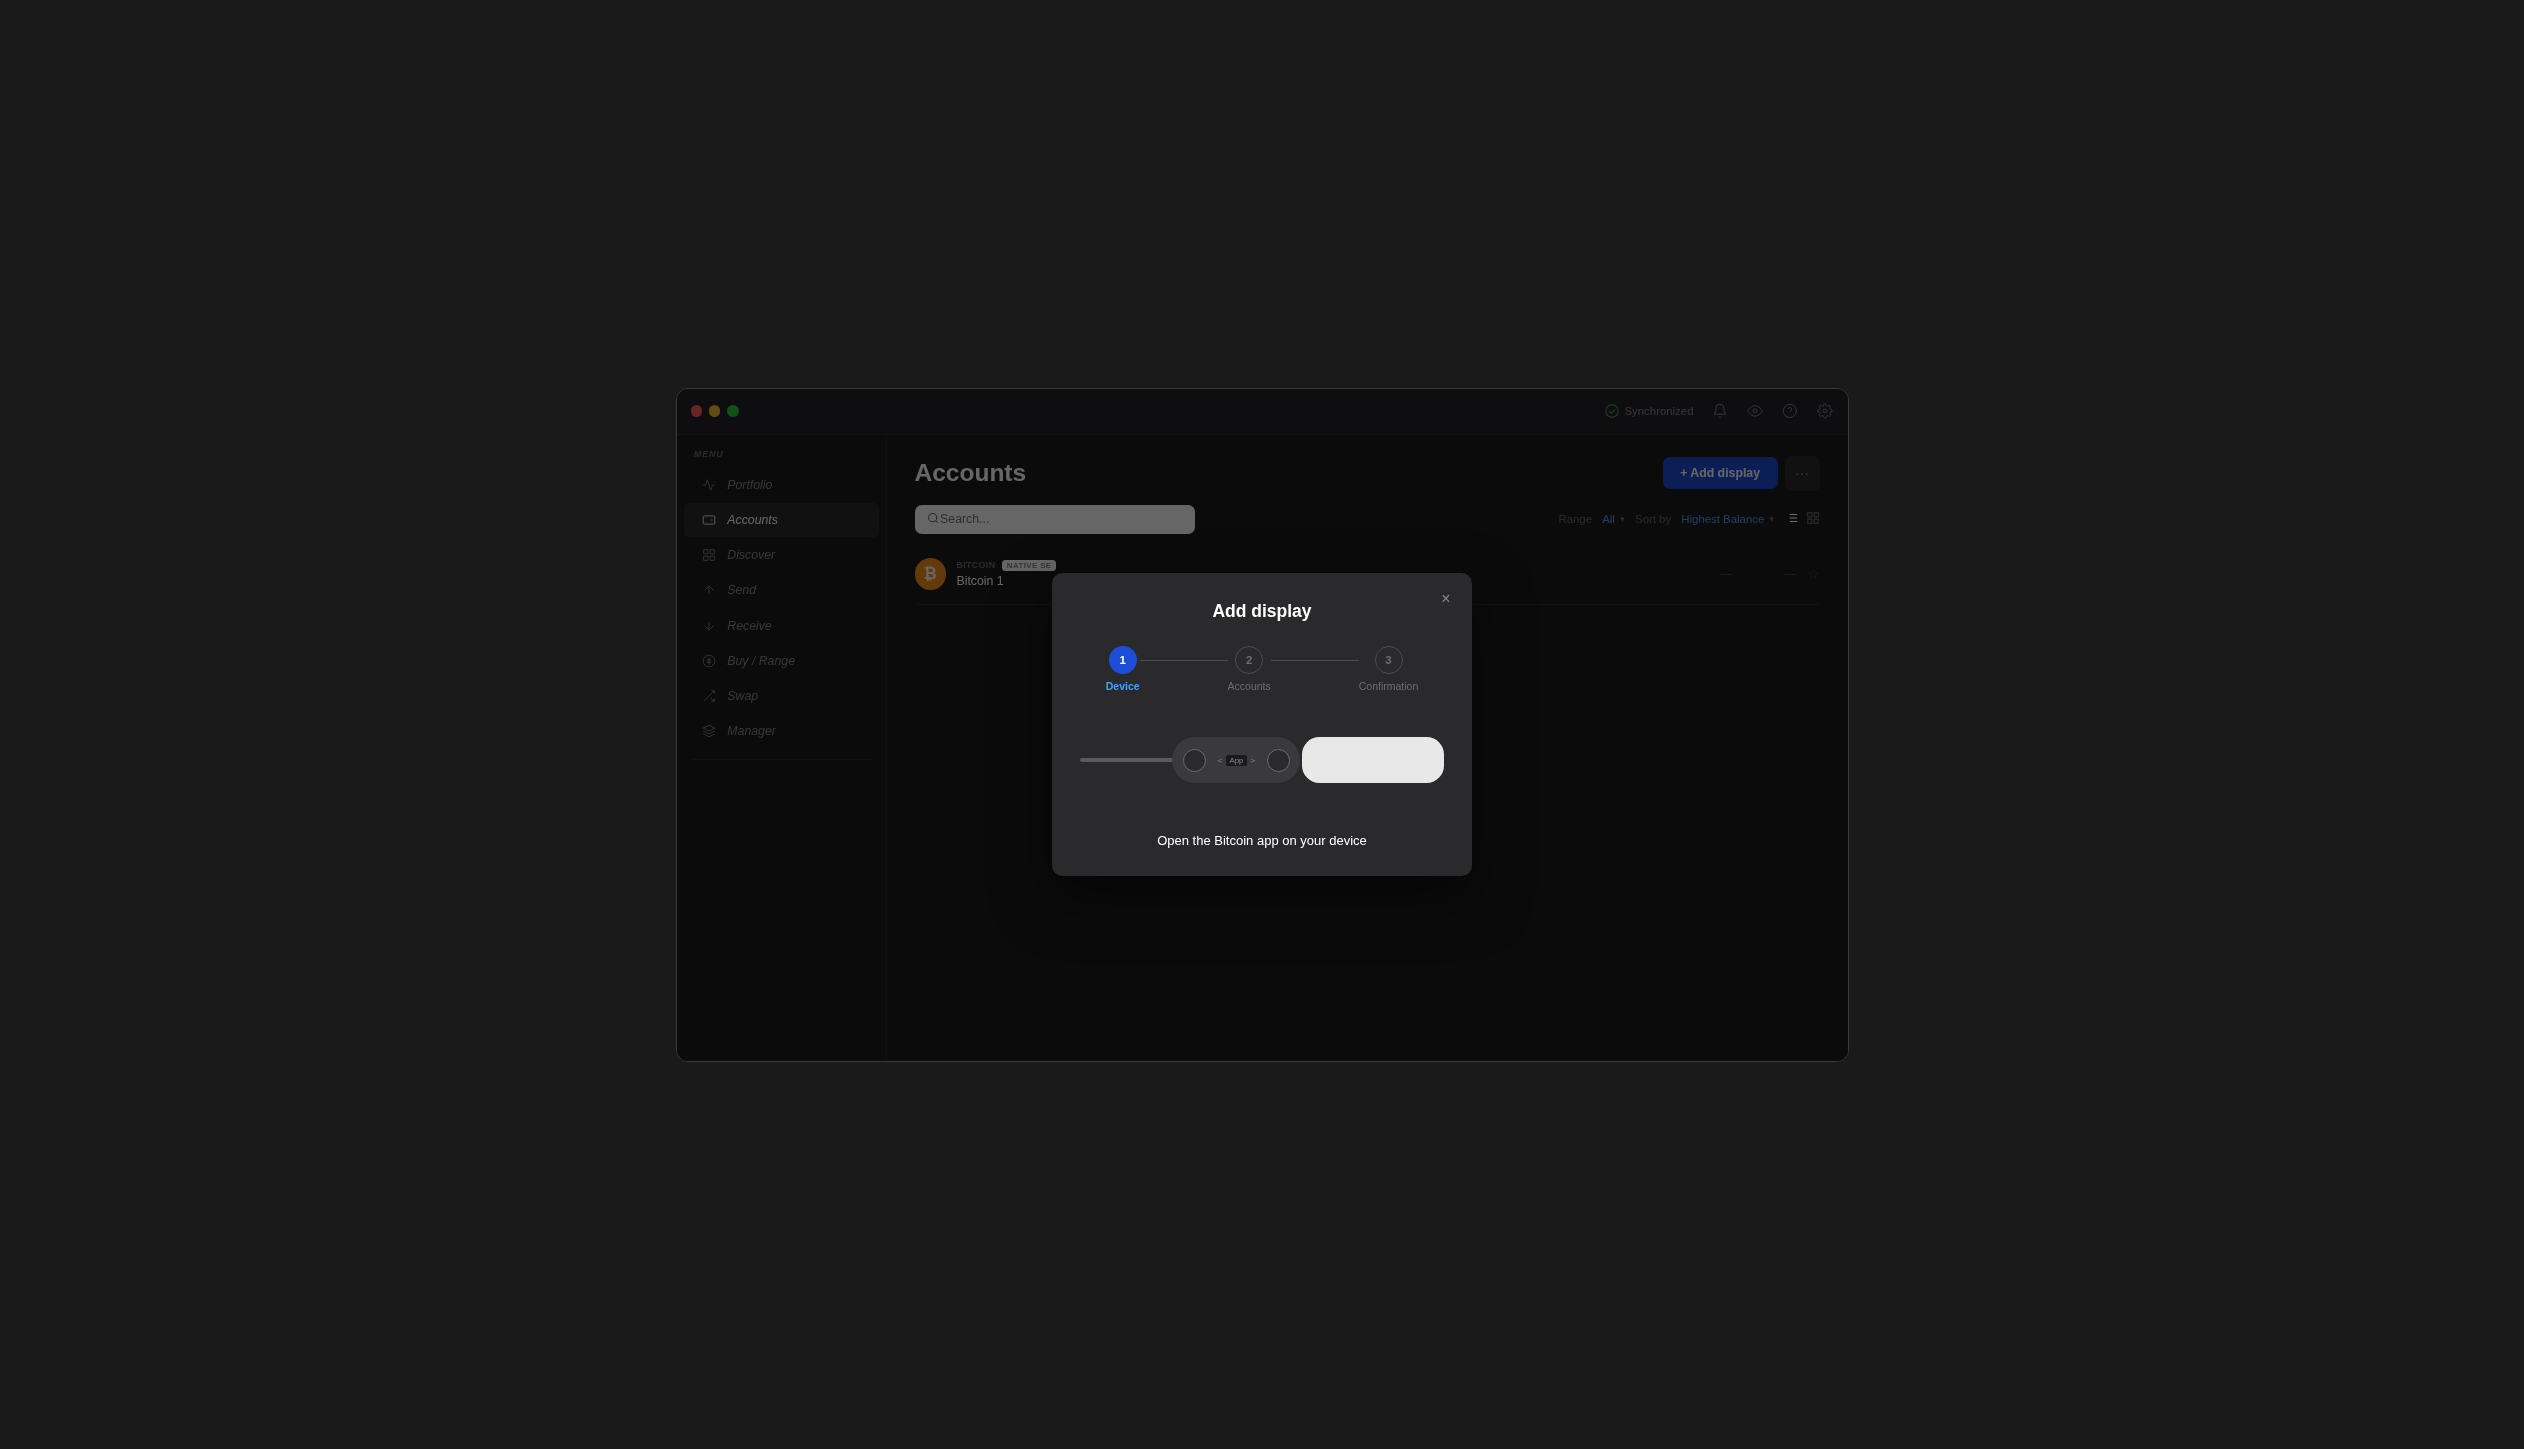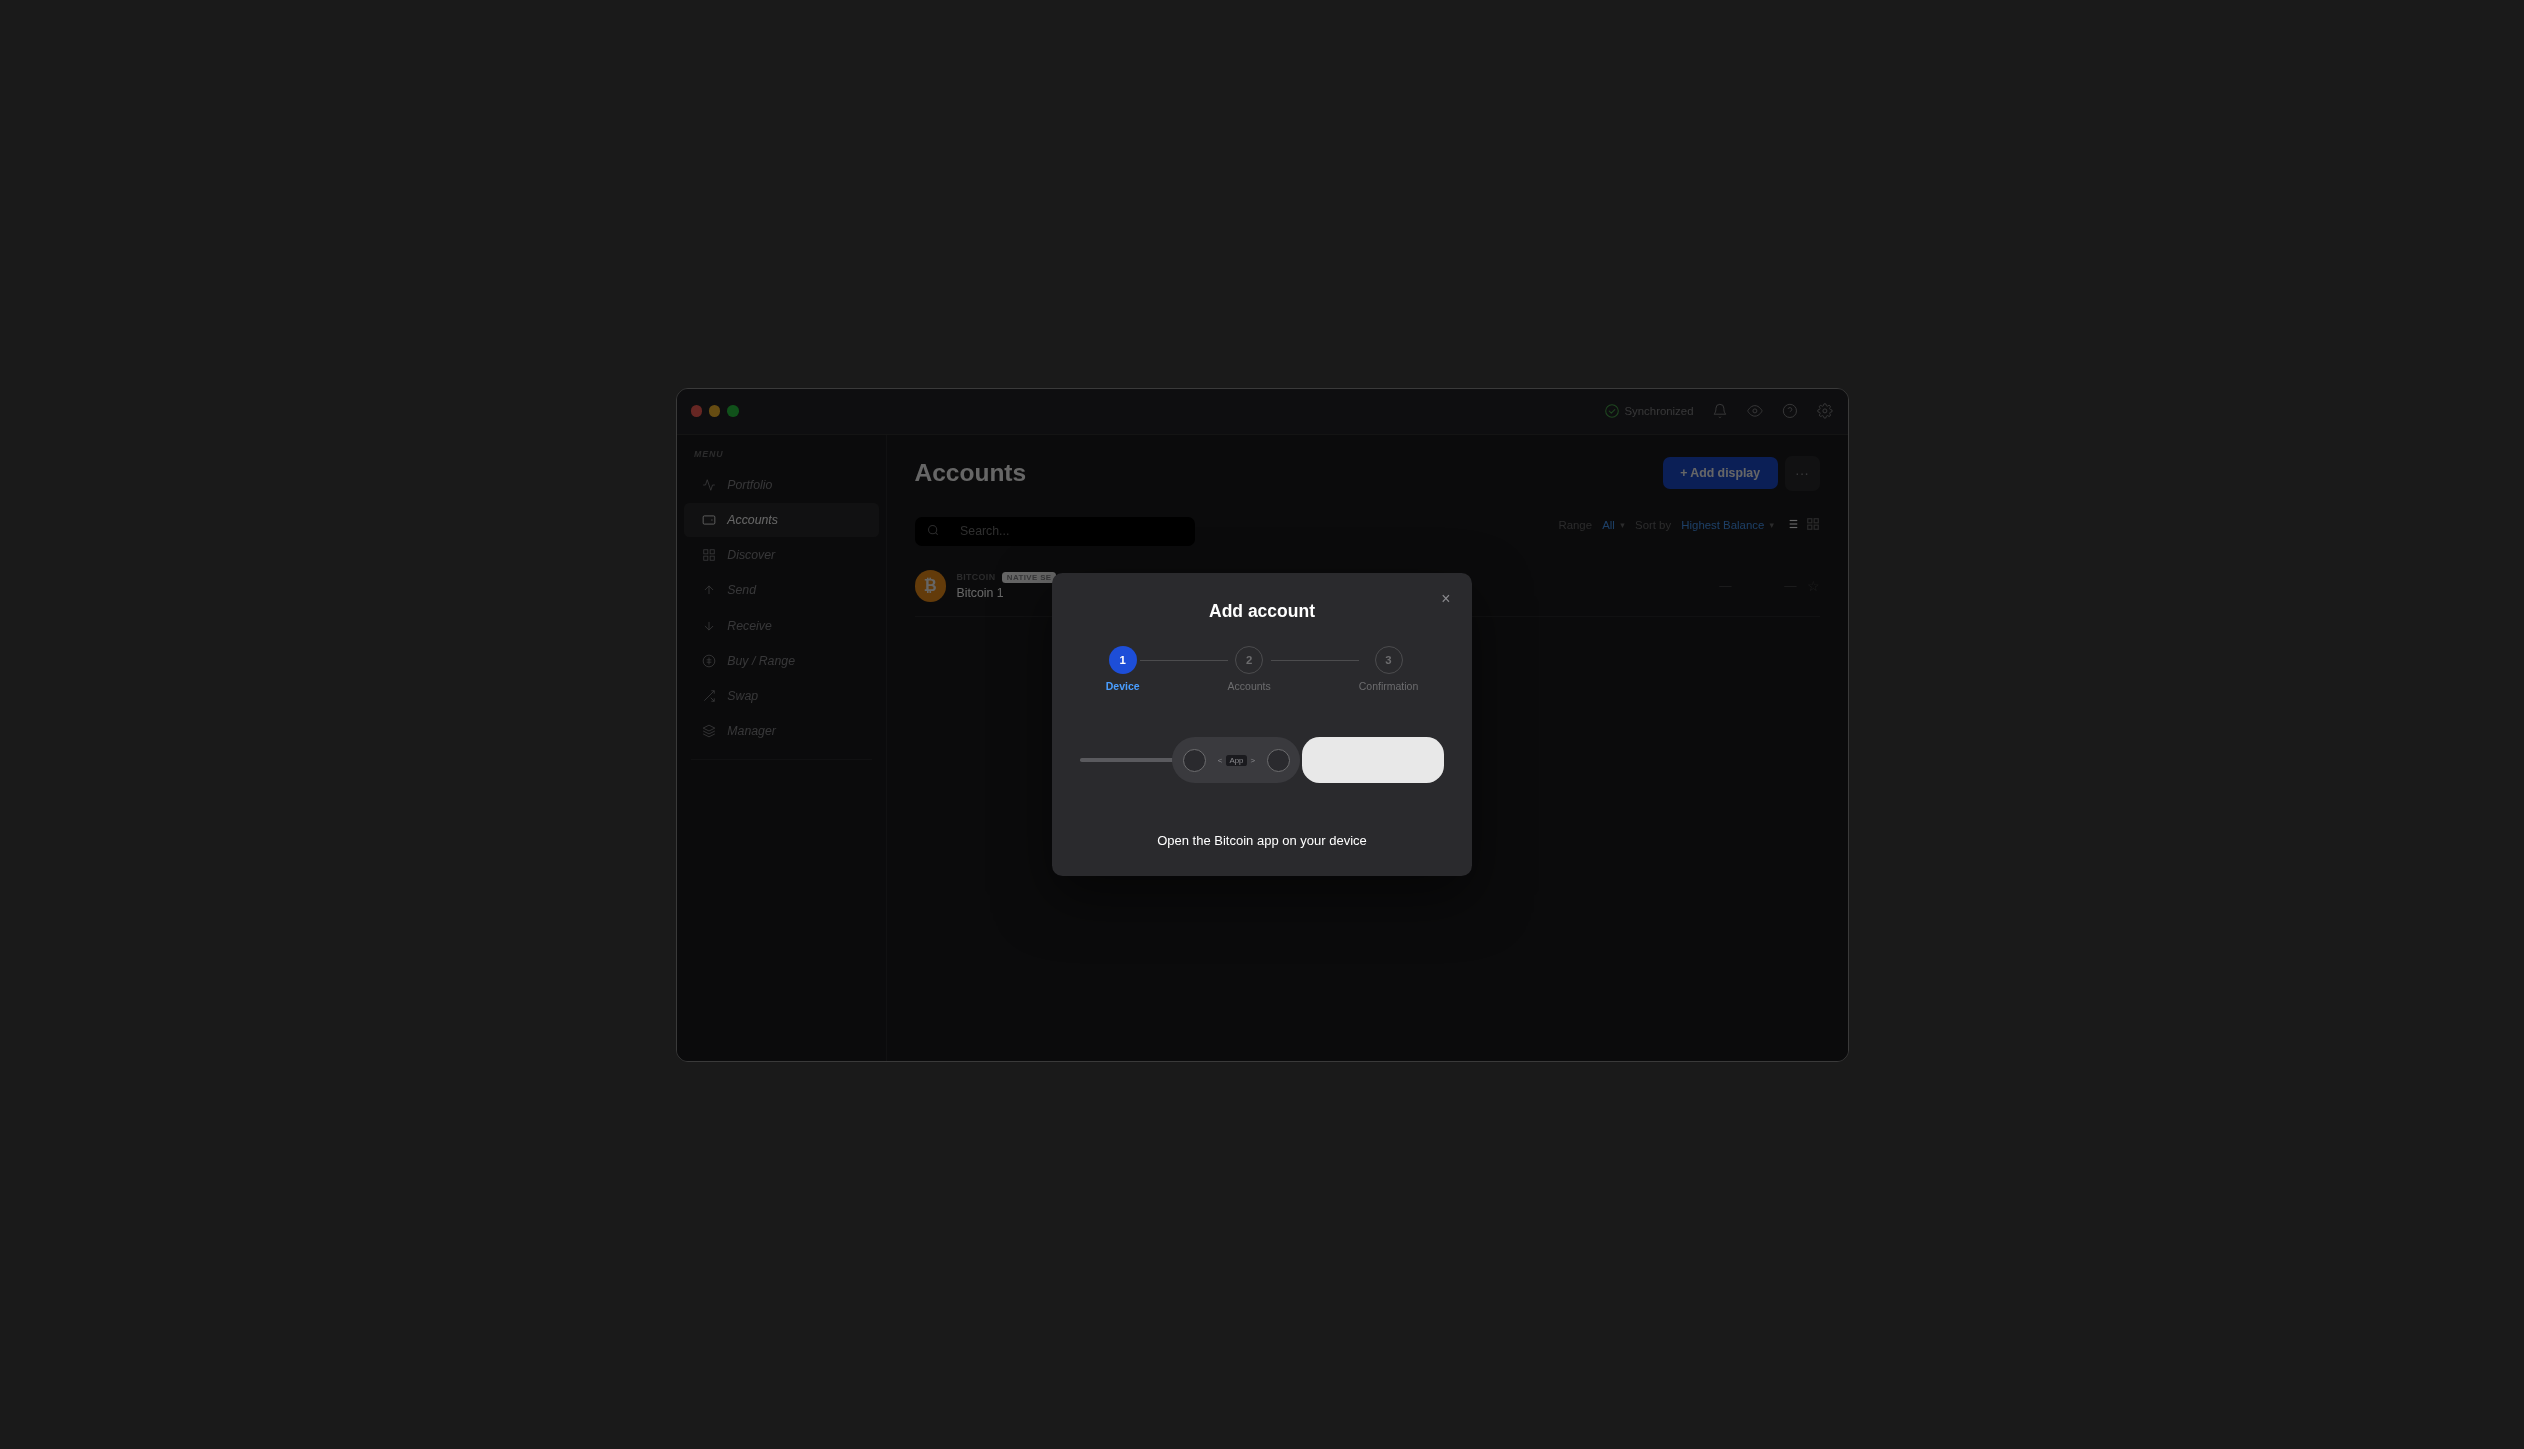--- a/index.html
+++ b/index.html
@@ -204,27 +204,26 @@
     .toolbar {
       display: flex;
       align-items: center;
       gap: 10.5px;
       padding: 0 28px 10.5px;
       flex-shrink: 0;
     }
     .search-bar {
       display: flex;
       align-items: center;
-      gap: 21px;
-      background: #000000;
+      gap: 1px;
+      background: #ffffff;
       border-radius: 7px;
       padding: 7px 12.3px;
       flex: 1;
       max-width: 280px;
-      margin-top: 12px;
     }
     .search-icon { color: #6c6c6e; font-size: 12.3px; }
     .search-input {
       background: none;
       border: none;
       outline: none;
       color: #8a8a8e;
       font-size: 12.3px;
       width: 100%;
     }
@@ -691,21 +690,21 @@
           <span class="account-balance-dash" style="margin-left:42px;">—</span>
           <span class="account-star">☆</span>
         </div>
       </div>
     </div>
   </div>
 
   <div class="overlay">
     <div class="modal">
       <button class="modal-close">×</button>
-      <h2 class="modal-title">Add account</h2>
+      <h2 class="modal-title">Add display</h2>
 
       <div class="stepper">
         <div class="step">
           <div class="step-circle active">
             <span>1</span>
           </div>
           <span class="step-label active">Device</span>
         </div>
         <div class="step-connector"></div>
         <div class="step">

